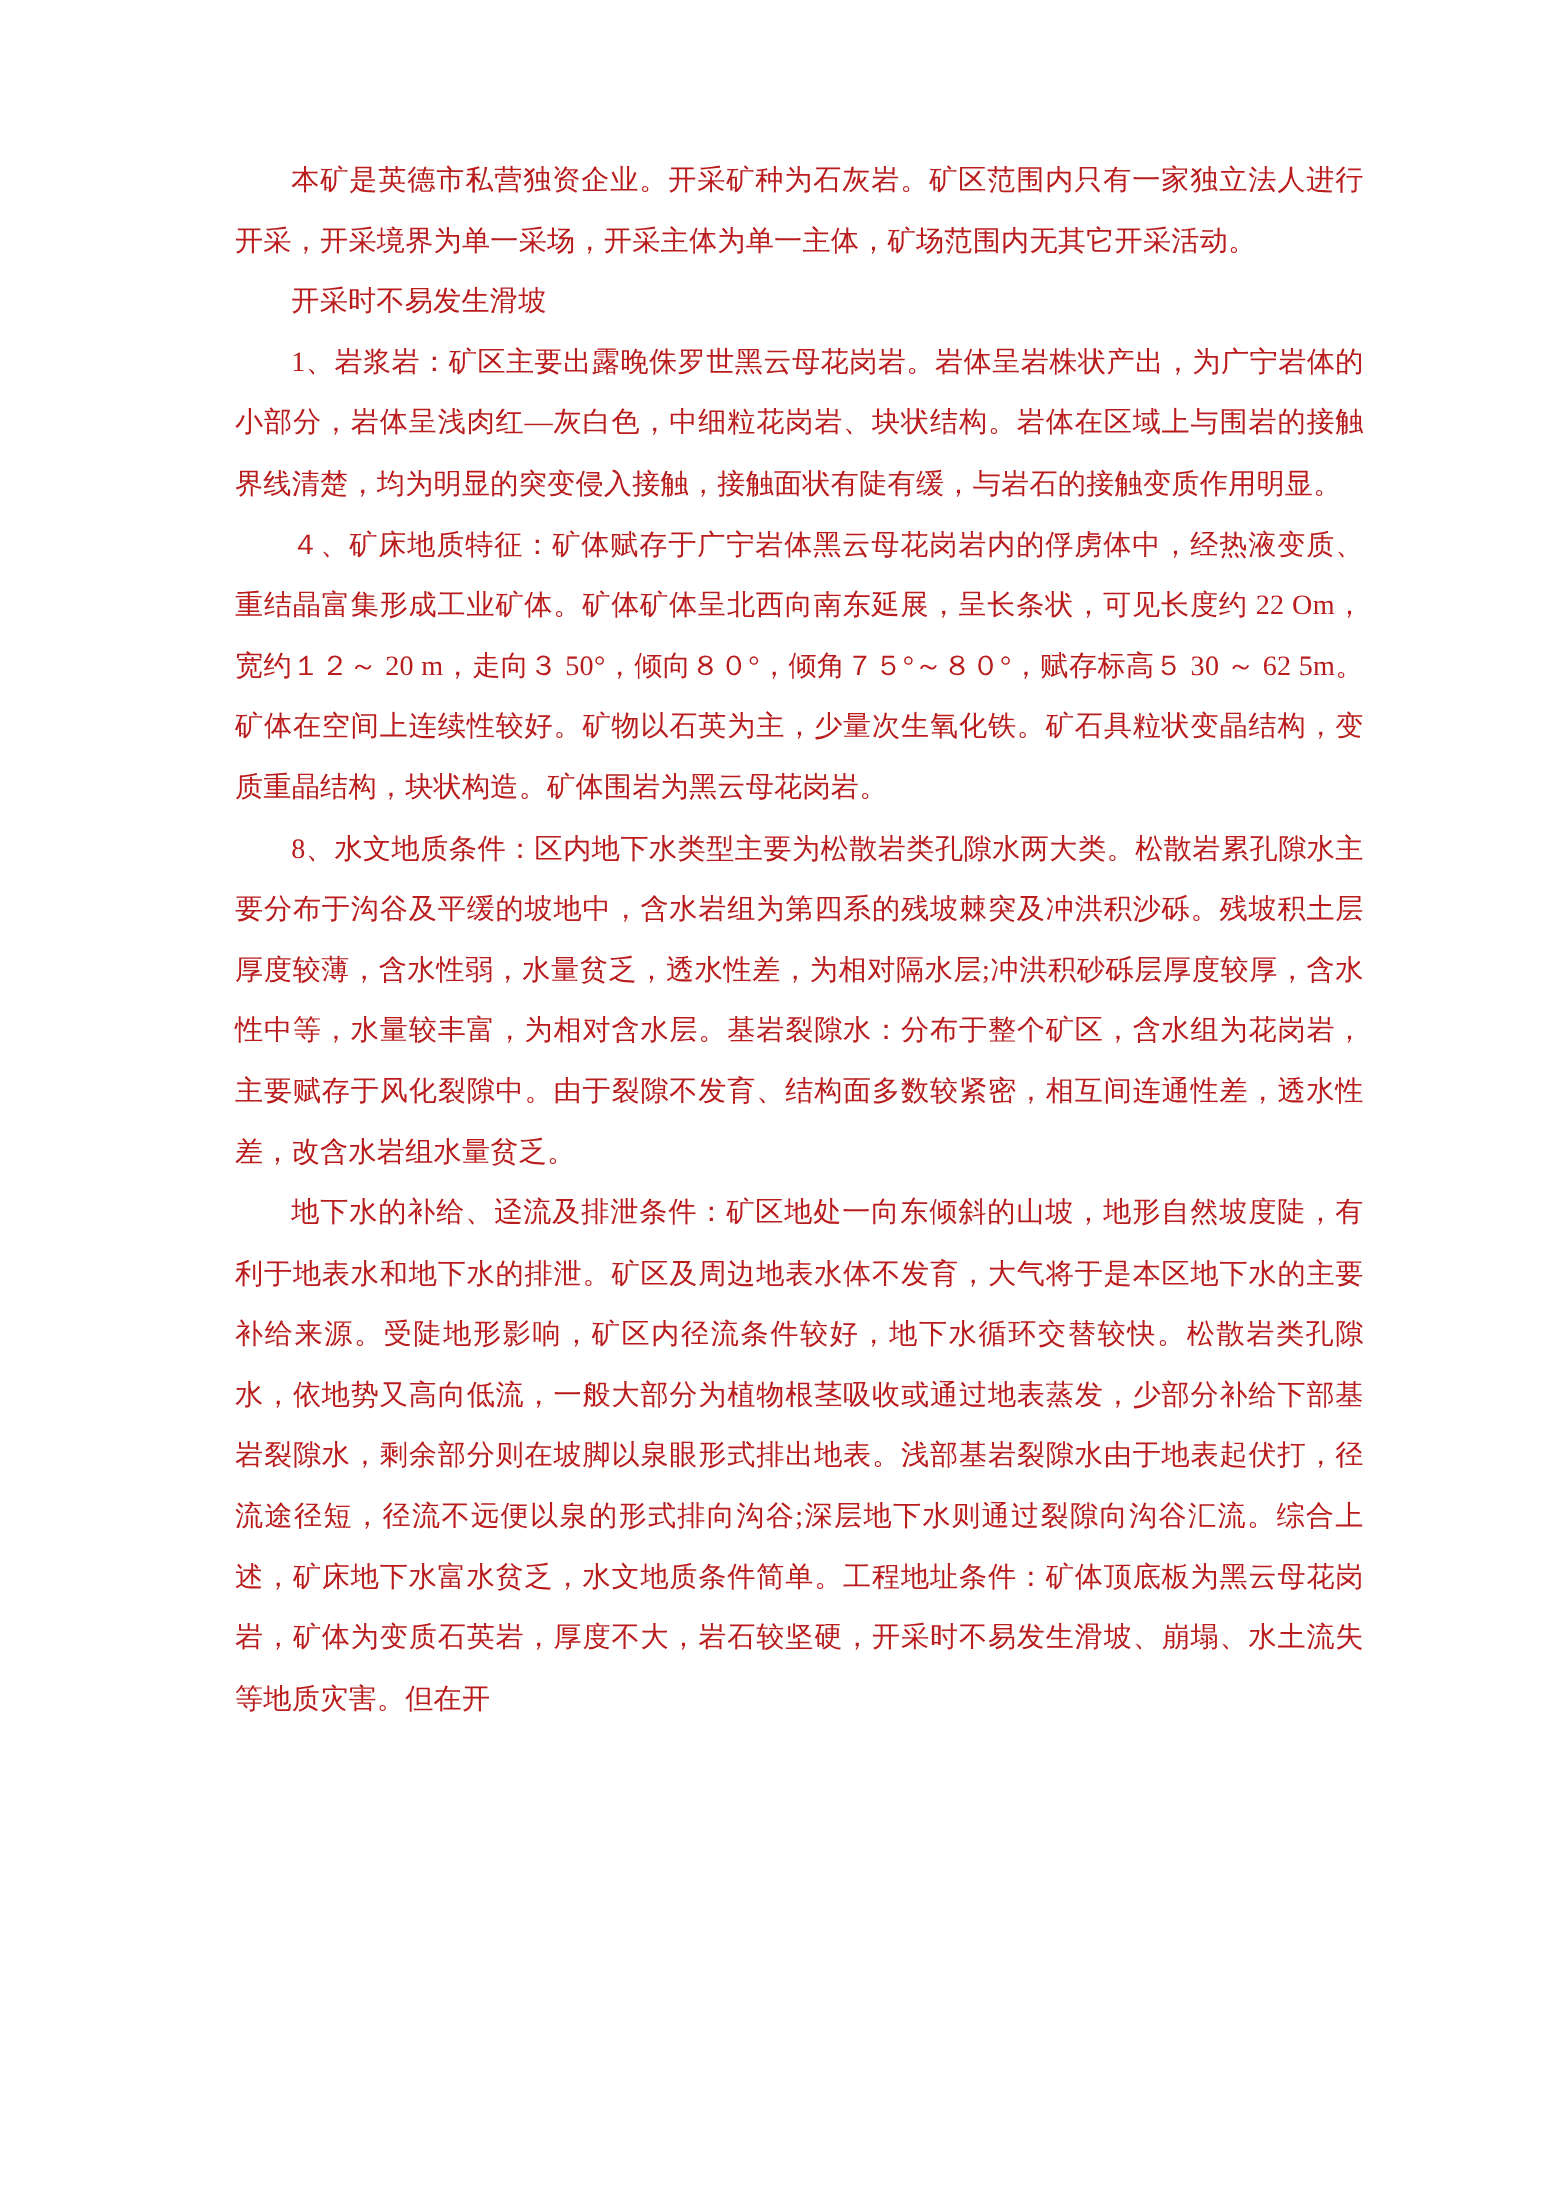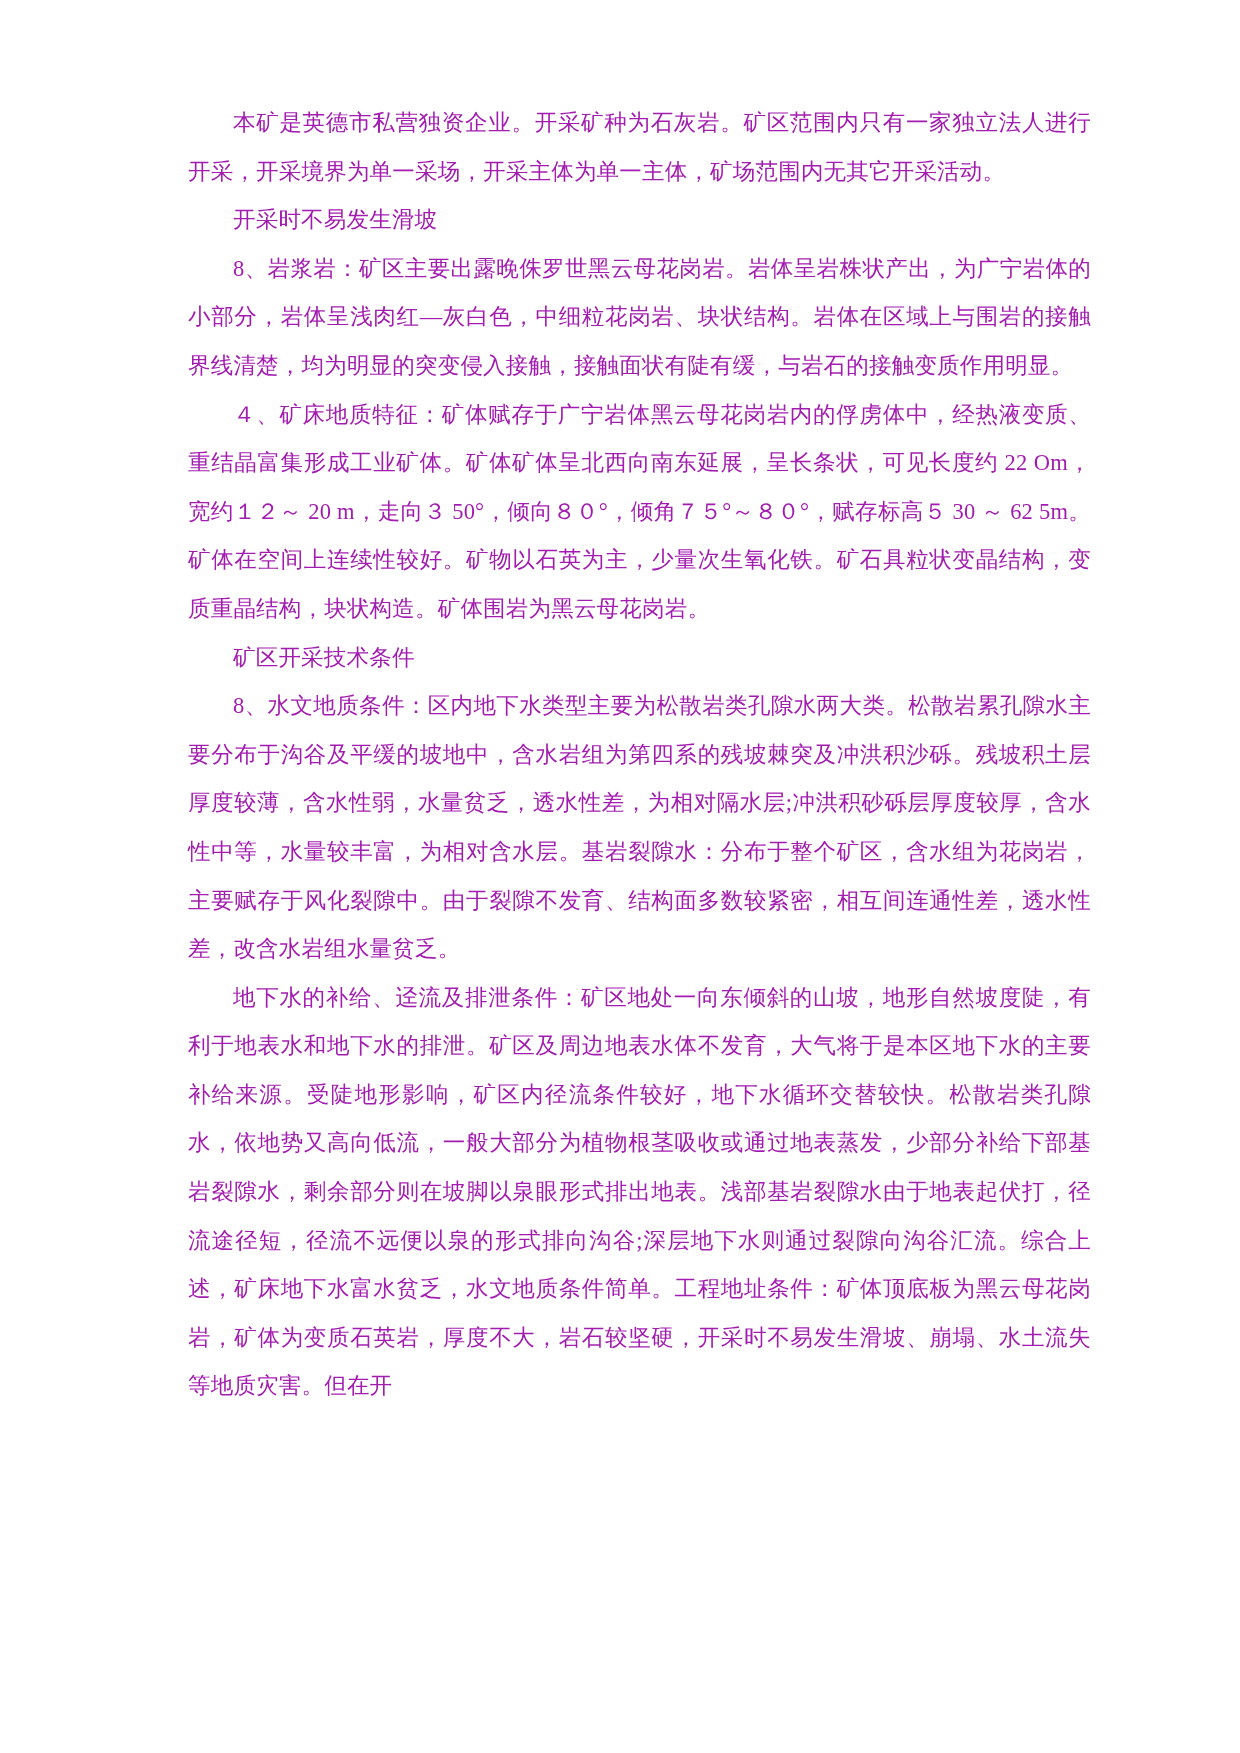--- a/index.html
+++ b/index.html
@@ -18,42 +18,41 @@
     left: 0;
     top: 0;
     width: 1240px;
     height: 1753px;
     background: #ffffff;
     overflow: hidden;
   }
   .content {
     position: absolute;
     left: 188px;
-    top: 99px;
+    top: 120px;
     width: 903px;
-    color: #a21caf;
+    color: #b91c1c;
     font-size: 22.5px;
     line-height: 48.6px;
     text-align: justify;
     text-justify: inter-ideograph;
     letter-spacing: 0.2px;
   }
   .para {
     margin: 0;
     padding: 0;
     text-indent: 2em;
     word-break: break-all;
   }
 </style>
 </head>
 <body>
 
 <div class="page">
   <div class="content">
     <p class="para">本矿是英德市私营独资企业。开采矿种为石灰岩。矿区范围内只有一家独立法人进行开采，开采境界为单一采场，开采主体为单一主体，矿场范围内无其它开采活动。</p>
     <p class="para">开采时不易发生滑坡</p>
-    <p class="para">8、岩浆岩：矿区主要出露晚侏罗世黑云母花岗岩。岩体呈岩株状产出，为广宁岩体的小部分，岩体呈浅肉红—灰白色，中细粒花岗岩、块状结构。岩体在区域上与围岩的接触界线清楚，均为明显的突变侵入接触，接触面状有陡有缓，与岩石的接触变质作用明显。</p>
+    <p class="para">1、岩浆岩：矿区主要出露晚侏罗世黑云母花岗岩。岩体呈岩株状产出，为广宁岩体的小部分，岩体呈浅肉红—灰白色，中细粒花岗岩、块状结构。岩体在区域上与围岩的接触界线清楚，均为明显的突变侵入接触，接触面状有陡有缓，与岩石的接触变质作用明显。</p>
     <p class="para">４、矿床地质特征：矿体赋存于广宁岩体黑云母花岗岩内的俘虏体中，经热液变质、重结晶富集形成工业矿体。矿体矿体呈北西向南东延展，呈长条状，可见长度约 22 Om，宽约１２～ 20 m，走向３ 50°，倾向８０°，倾角７５°～８０°，赋存标高５ 30 ～ 62 5m。矿体在空间上连续性较好。矿物以石英为主，少量次生氧化铁。矿石具粒状变晶结构，变质重晶结构，块状构造。矿体围岩为黑云母花岗岩。</p>
-    <p class="para">矿区开采技术条件</p>
     <p class="para">8、水文地质条件：区内地下水类型主要为松散岩类孔隙水两大类。松散岩累孔隙水主要分布于沟谷及平缓的坡地中，含水岩组为第四系的残坡棘突及冲洪积沙砾。残坡积土层厚度较薄，含水性弱，水量贫乏，透水性差，为相对隔水层;冲洪积砂砾层厚度较厚，含水性中等，水量较丰富，为相对含水层。基岩裂隙水：分布于整个矿区，含水组为花岗岩，主要赋存于风化裂隙中。由于裂隙不发育、结构面多数较紧密，相互间连通性差，透水性差，改含水岩组水量贫乏。</p>
     <p class="para">地下水的补给、迳流及排泄条件：矿区地处一向东倾斜的山坡，地形自然坡度陡，有利于地表水和地下水的排泄。矿区及周边地表水体不发育，大气将于是本区地下水的主要补给来源。受陡地形影响，矿区内径流条件较好，地下水循环交替较快。松散岩类孔隙水，依地势又高向低流，一般大部分为植物根茎吸收或通过地表蒸发，少部分补给下部基岩裂隙水，剩余部分则在坡脚以泉眼形式排出地表。浅部基岩裂隙水由于地表起伏打，径流途径短，径流不远便以泉的形式排向沟谷;深层地下水则通过裂隙向沟谷汇流。综合上述，矿床地下水富水贫乏，水文地质条件简单。工程地址条件：矿体顶底板为黑云母花岗岩，矿体为变质石英岩，厚度不大，岩石较坚硬，开采时不易发生滑坡、崩塌、水土流失等地质灾害。但在开</p>
   </div>
 </div>
 
 </body></html>

